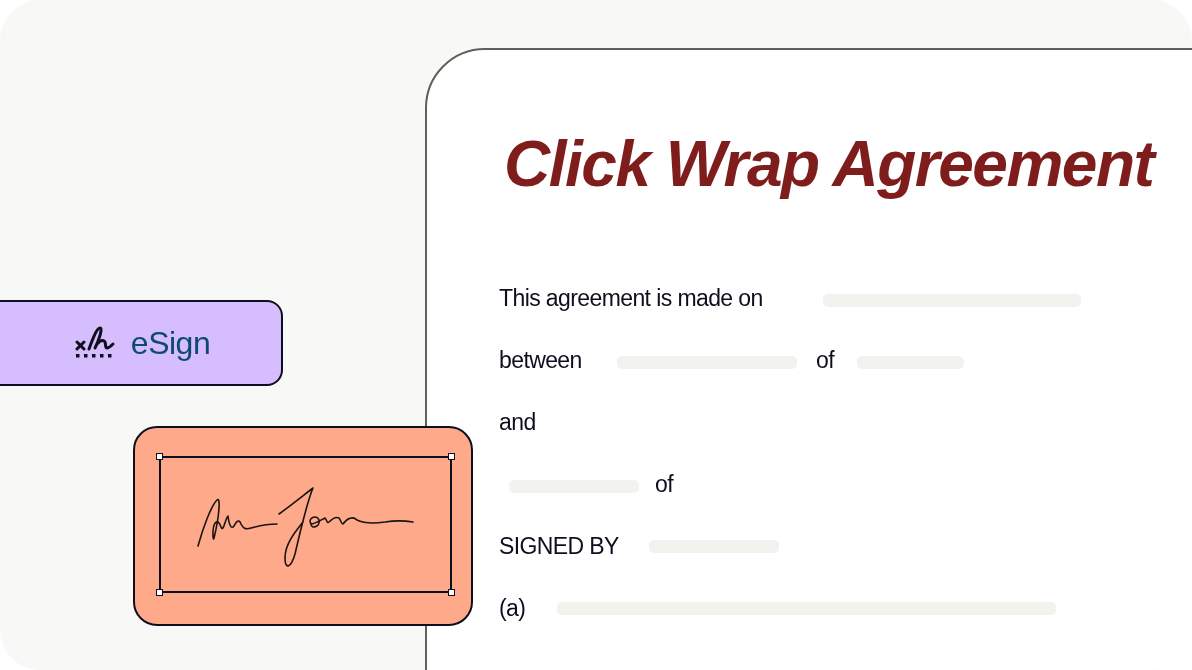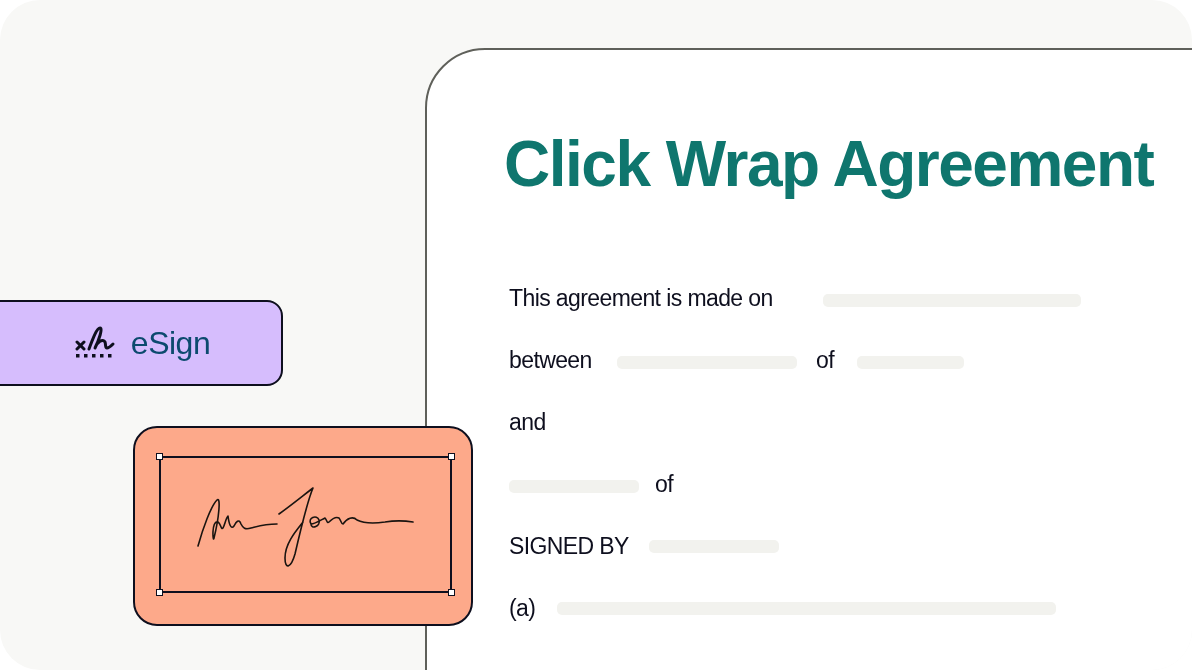--- a/index.html
+++ b/index.html
@@ -8,25 +8,25 @@
       position: absolute; left: 0; top: 0; width: 1192px; height: 670px;
       background: #f8f8f6; border-radius: 40px; overflow: hidden;
     }
     .doc-card {
       position: absolute; left: 425px; top: 48px; width: 820px; height: 680px;
       background: #ffffff; border: 2px solid #5f605a; border-radius: 60px 0 0 0;
       box-sizing: border-box;
     }
     .doc-title {
       position: absolute; left: 77px; top: 82px; margin: 0;
-      font-size: 64px; font-weight: bold; color: #0f766e; letter-spacing: -1.5px;
-      white-space: nowrap; line-height: 1;
+      font-size: 64px; font-weight: bold; color: #7f1d1d; letter-spacing: -1.5px;
+      white-space: nowrap; line-height: 1; font-style: italic;
     }
     .doc-line {
-      position: absolute; left: 82px; font-size: 23px; color: #0e0f1e;
+      position: absolute; left: 72px; font-size: 23px; color: #0e0f1e;
       letter-spacing: -0.6px; line-height: 1; white-space: nowrap;
     }
     .field {
       position: absolute; height: 13px; background: #f2f2ee; border-radius: 5px;
     }
     .esign-chip {
       position: absolute; left: -20px; top: 300px; width: 303px; height: 86px;
       background: #d6bdfd; border: 2px solid #0e0f1e; border-radius: 16px;
       box-sizing: border-box; display: flex; align-items: center; justify-content: center;
       padding-left: 22px; gap: 14px; cursor: pointer;

